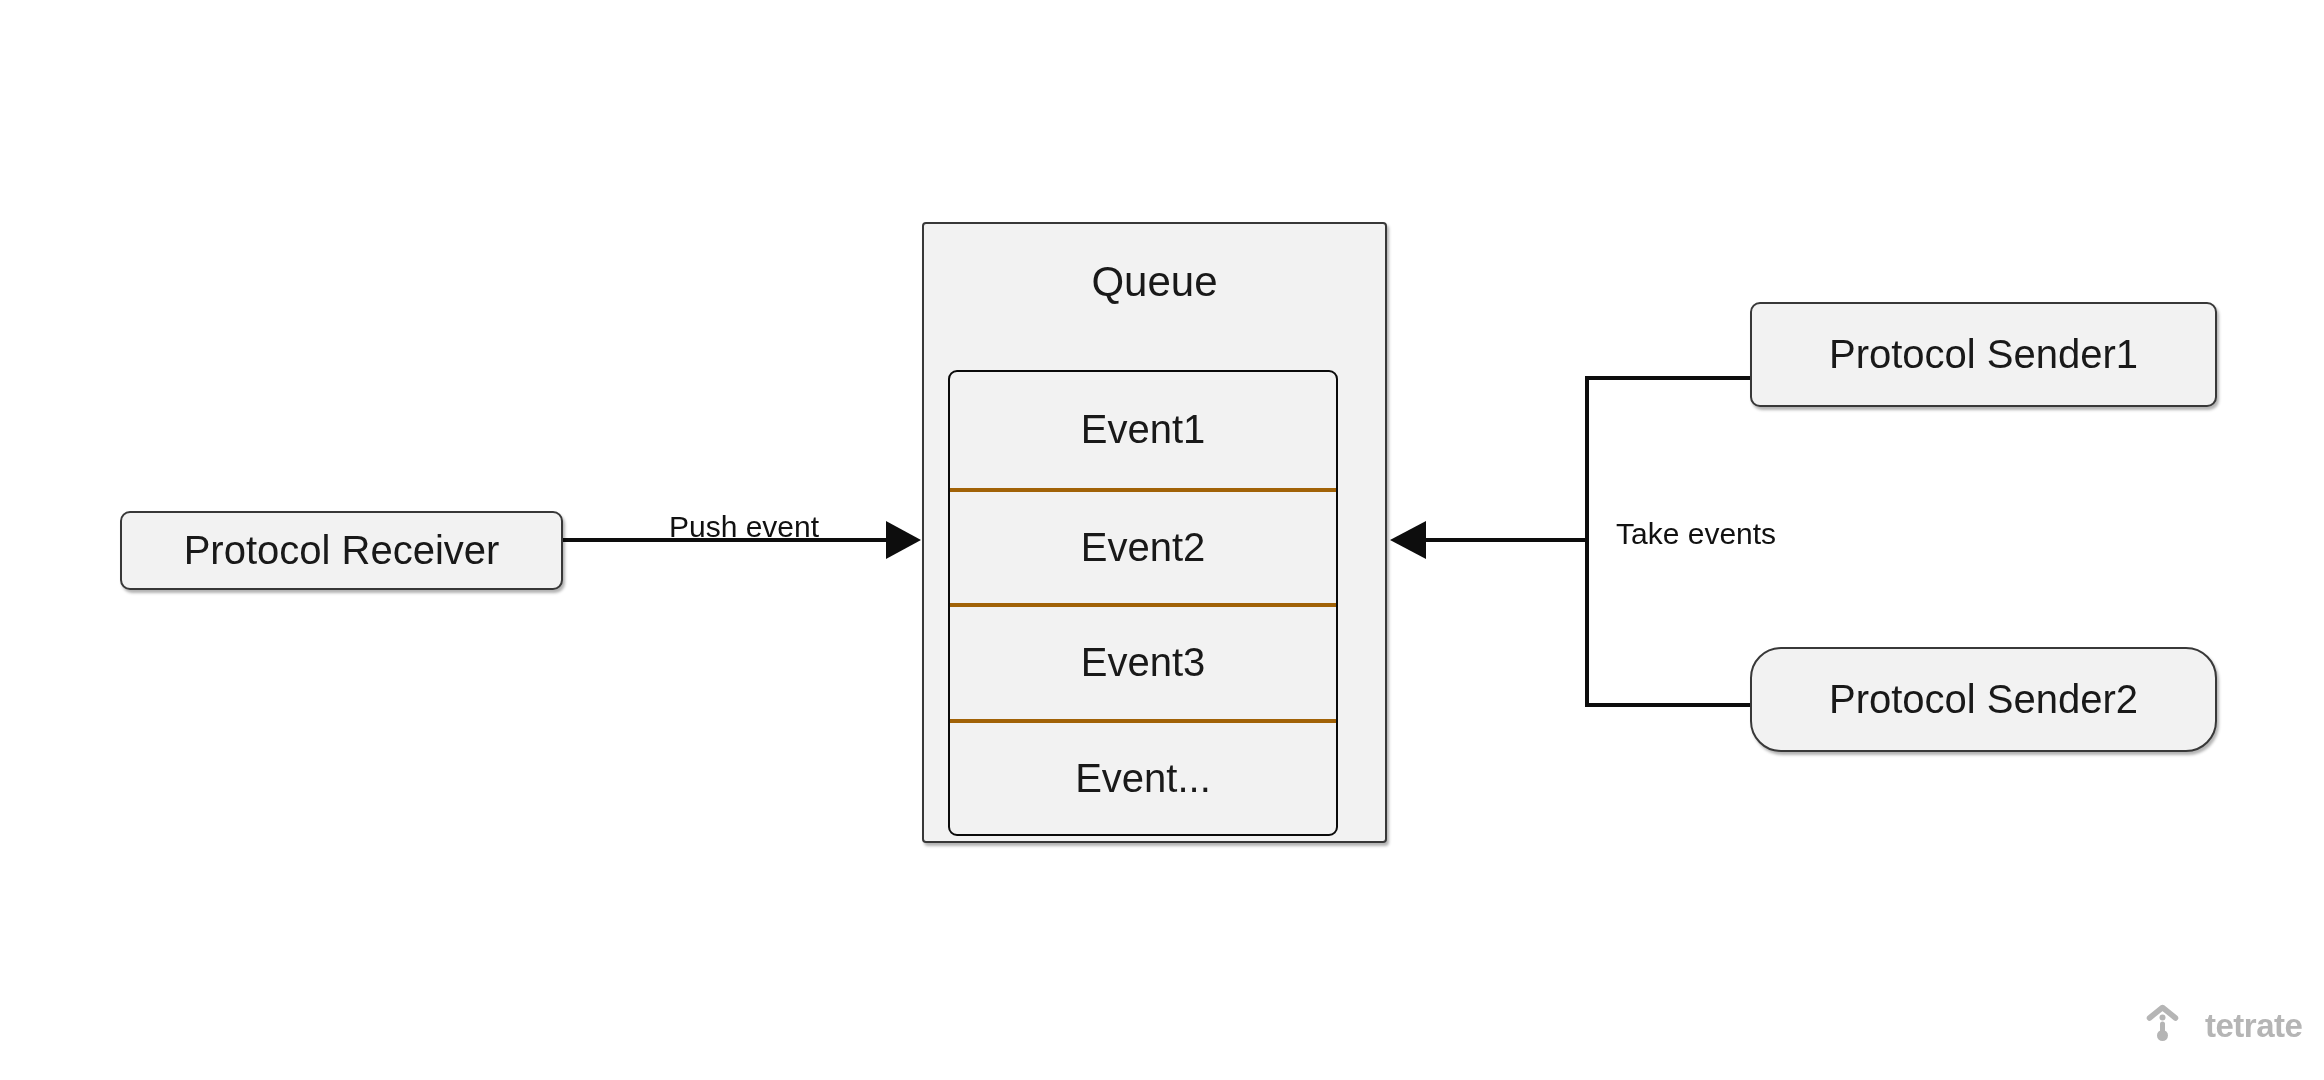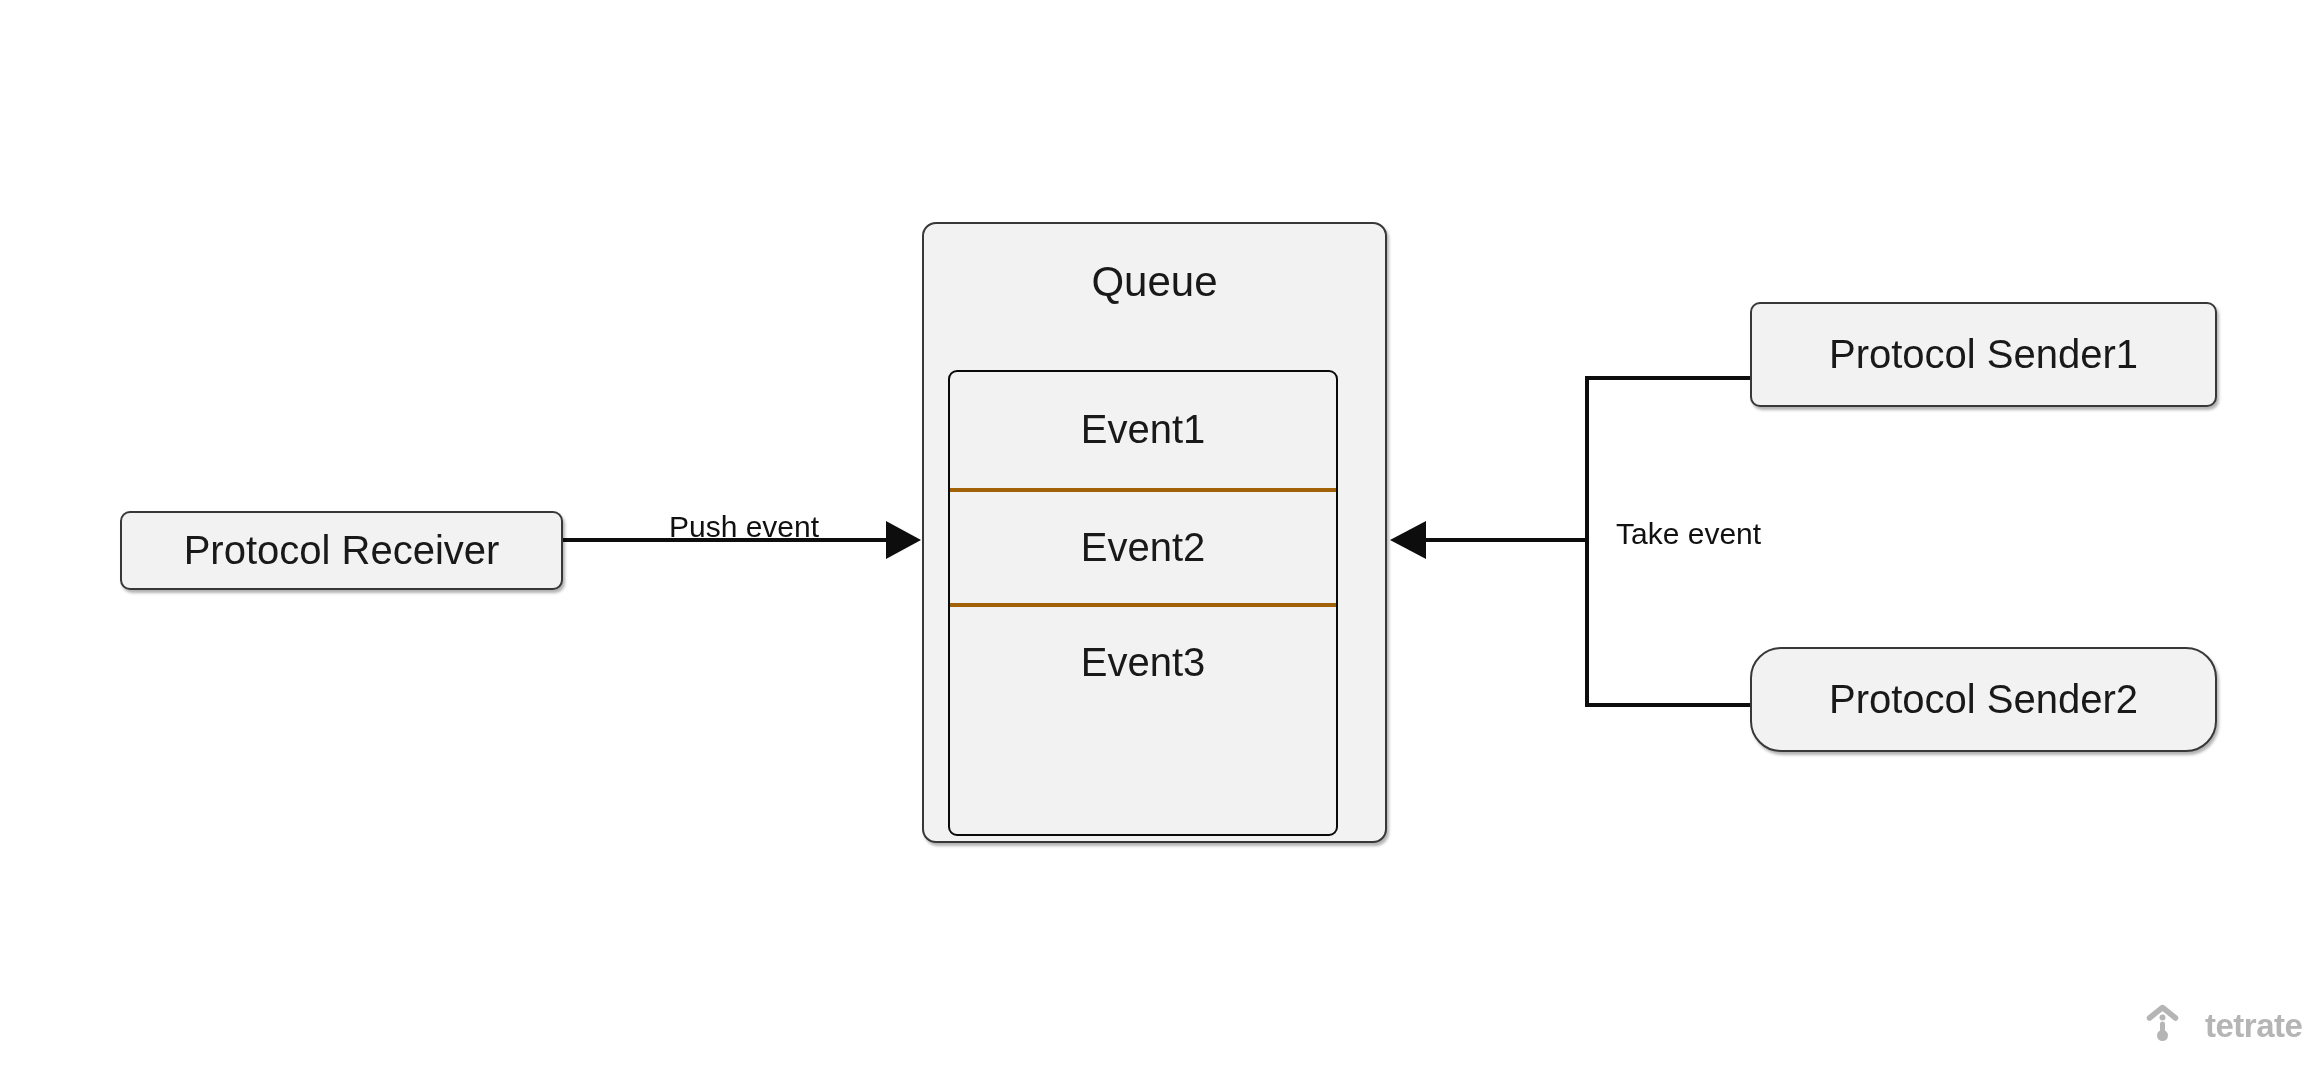--- a/index.html
+++ b/index.html
@@ -38,21 +38,21 @@
   #receiver { left: 120px; top: 483px; width: 443px; height: 79px; margin-top: 28px; }
   #sender1  { left: 1750px; top: 302px; width: 467px; height: 105px; }
   #sender2  { left: 1750px; top: 647px; width: 467px; height: 105px; border-radius: 31px; }
 
   .queue {
     position: absolute;
     left: 922px; top: 222px;
     width: 465px; height: 621px;
     background: #f2f2f2;
     border: 2px solid #383838;
-    border-radius: 14px;
+    border-radius: 4px;
     box-shadow: 2px 3px 3px rgba(0,0,0,0.30);
   }
   .queue-title {
     position: absolute;
     top: 34px; left: 0;
     width: 100%;
     text-align: center;
     font-size: 42px;
     color: #191919;
   }
@@ -126,24 +126,25 @@
   </div>
 
   <div class="edge-label" id="push-label">Push event</div>
 
   <div class="queue">
     <div class="queue-title">Queue</div>
     <div class="event-stack">
       <div class="event-row">Event1</div>
       <div class="event-row">Event2</div>
       <div class="event-row">Event3</div>
+      <div class="event-row">Event...</div>
     </div>
   </div>
 
-  <div class="edge-label" id="take-label">Take event</div>
+  <div class="edge-label" id="take-label">Take events</div>
 
   <div class="node" id="sender1">
     <span>Protocol Sender1</span>
   </div>
 
   <div class="node" id="sender2">
     <span>Protocol Sender2</span>
   </div>
 
   <div class="logo">

